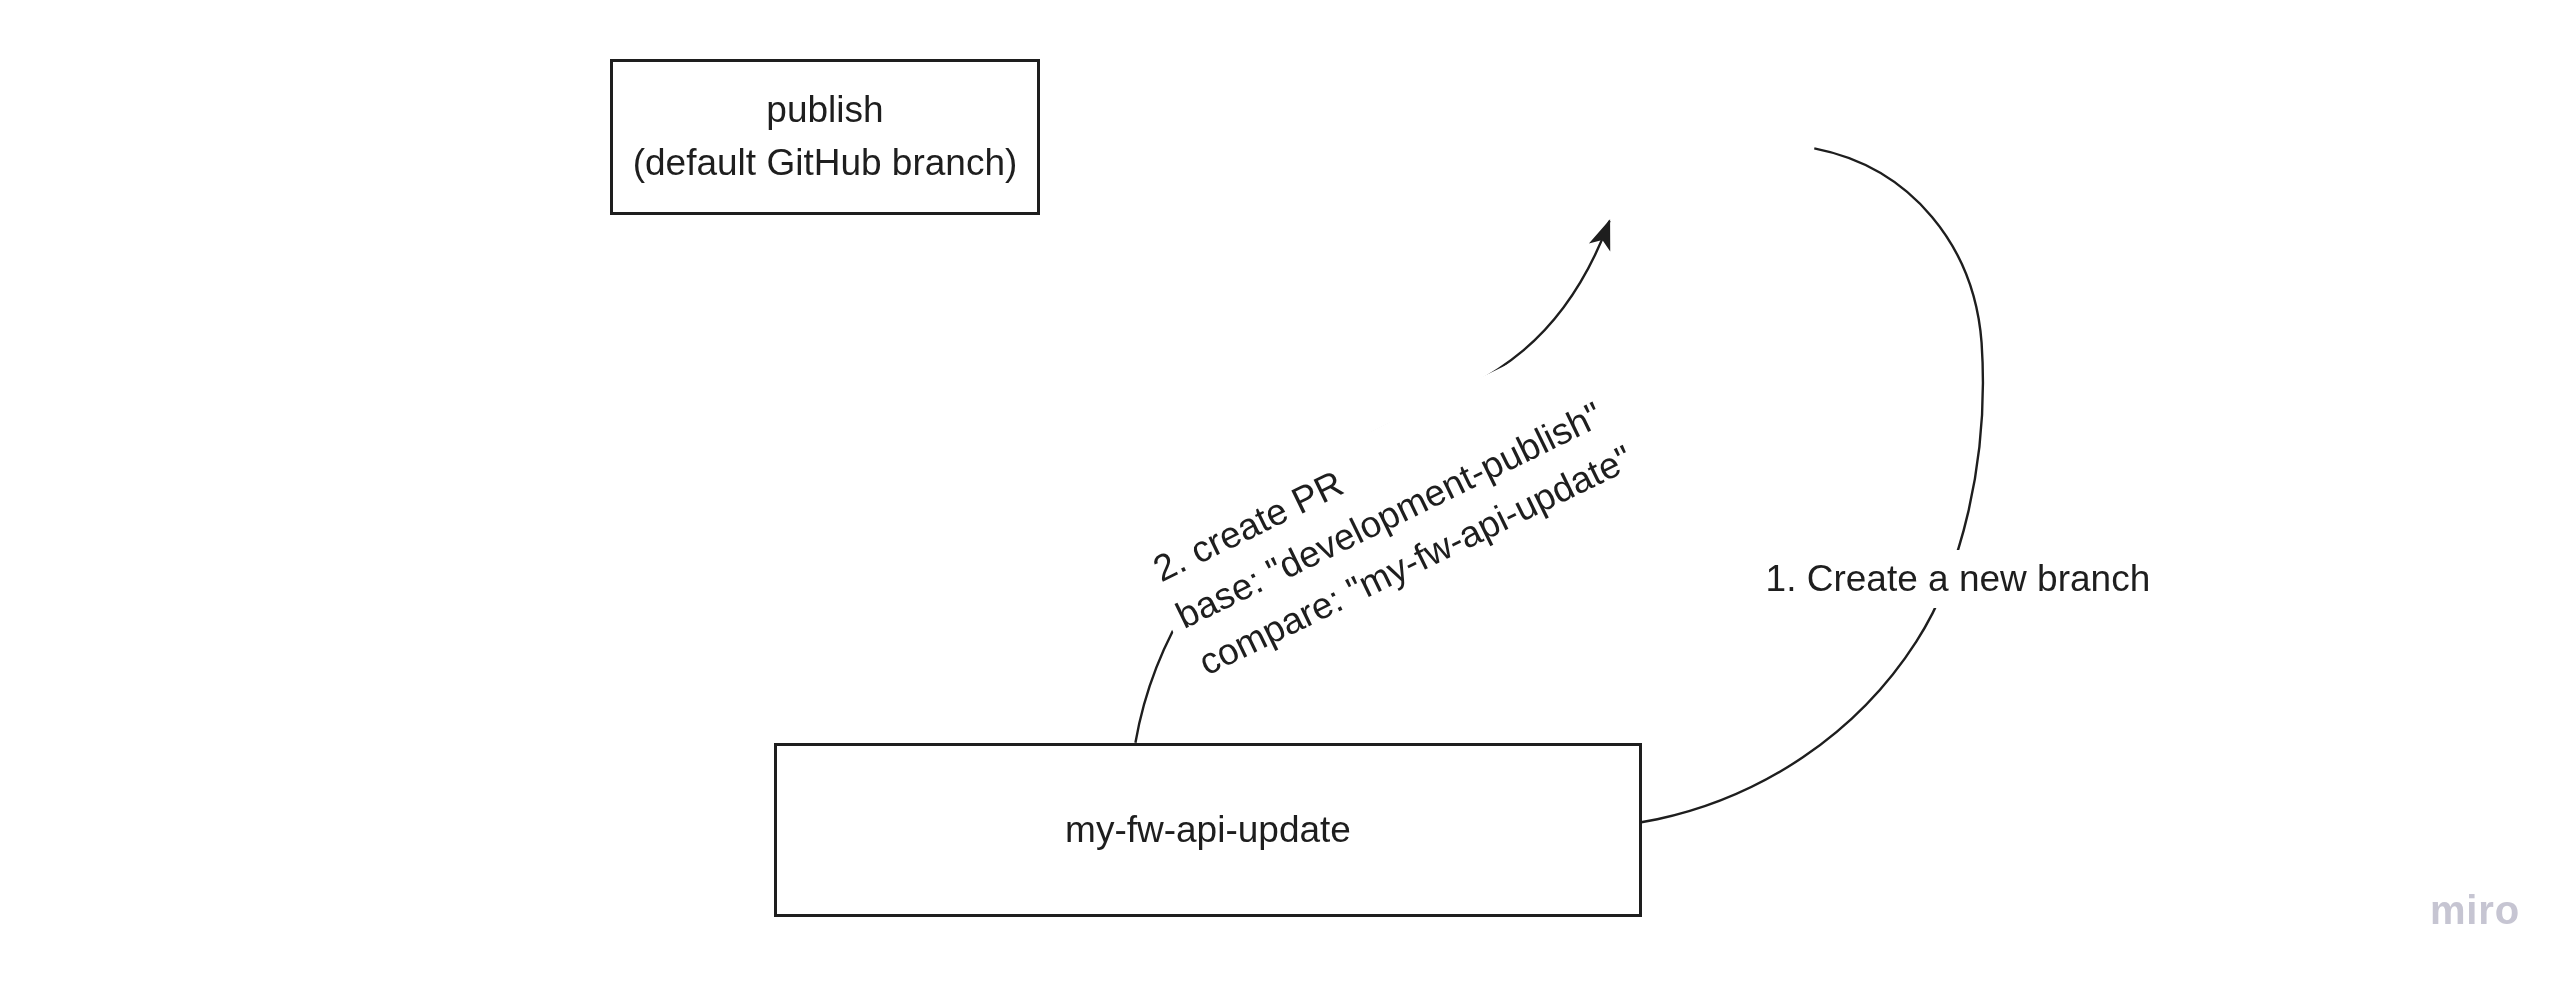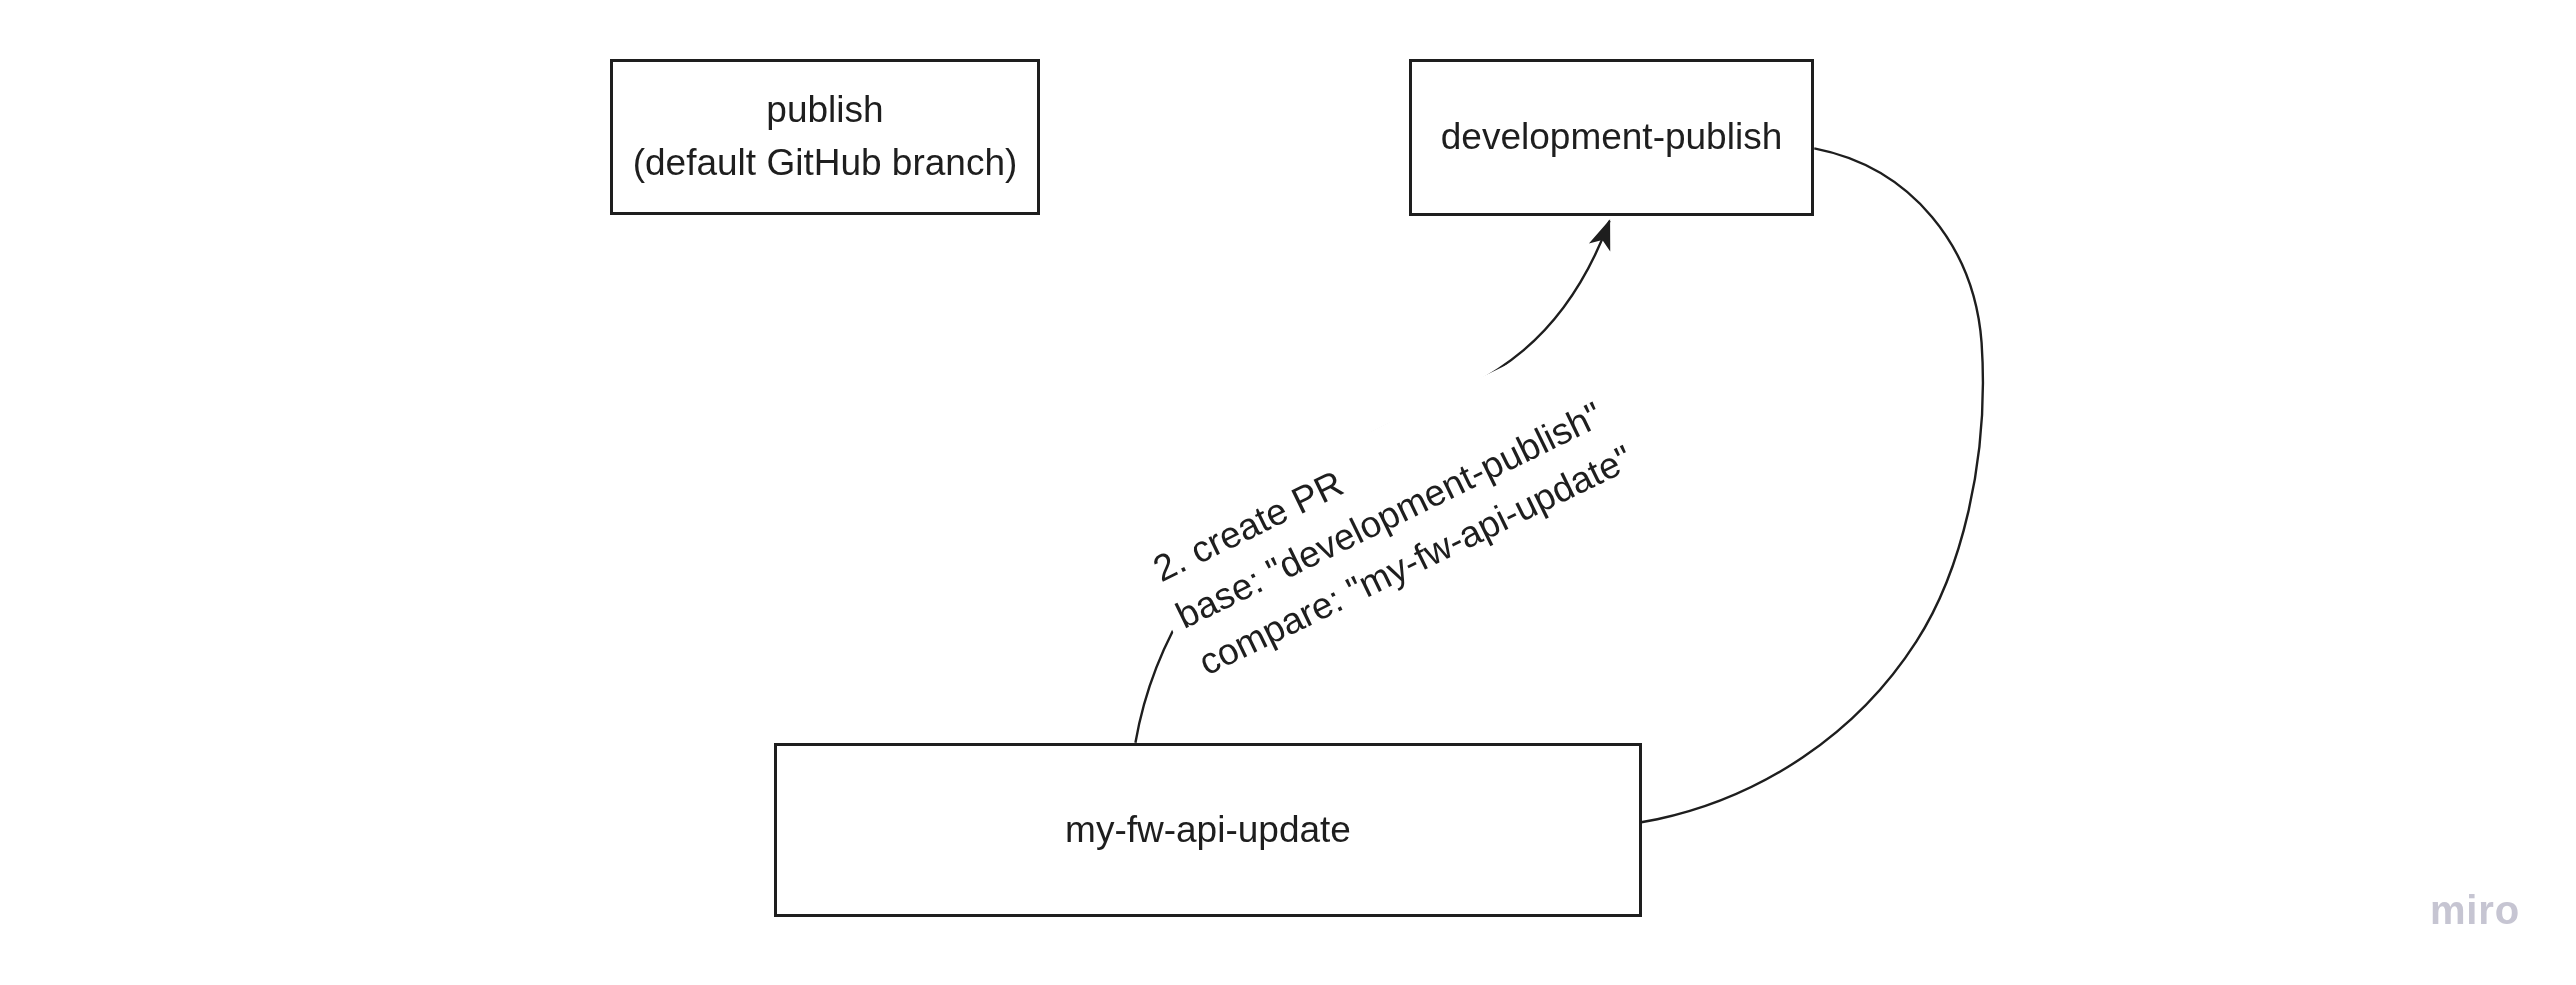--- a/index.html
+++ b/index.html
@@ -92,28 +92,26 @@
     <path d="M 1425 932
              C 1447 805, 1520 685, 1645 590
              C 1780 488, 1935 505, 2020 277" fill="none" stroke="#1e1e1e" stroke-width="3" marker-end="url(#arrowhead)"></path>
   </svg>
 
   <div class="shape shape-publish">
     <span>publish</span>
     <span>(default GitHub branch)</span>
   </div>
 
-  <div class="shape shape-dev-publish">
-    <span>development-publish</span>
-  </div>
 
   <div class="shape shape-feature-branch">
     <span>my-fw-api-update</span>
   </div>
 
+  <div class="connector-label label-create-branch">1. Create a new branch</div>
 
   <div class="connector-label label-create-pr">
     <span class="line">2. create PR</span>
     <span class="line">base: "development-publish"</span>
     <span class="line">compare: "my-fw-api-update"</span>
   </div>
 
   <div class="watermark">miro</div>
 
 </div>

